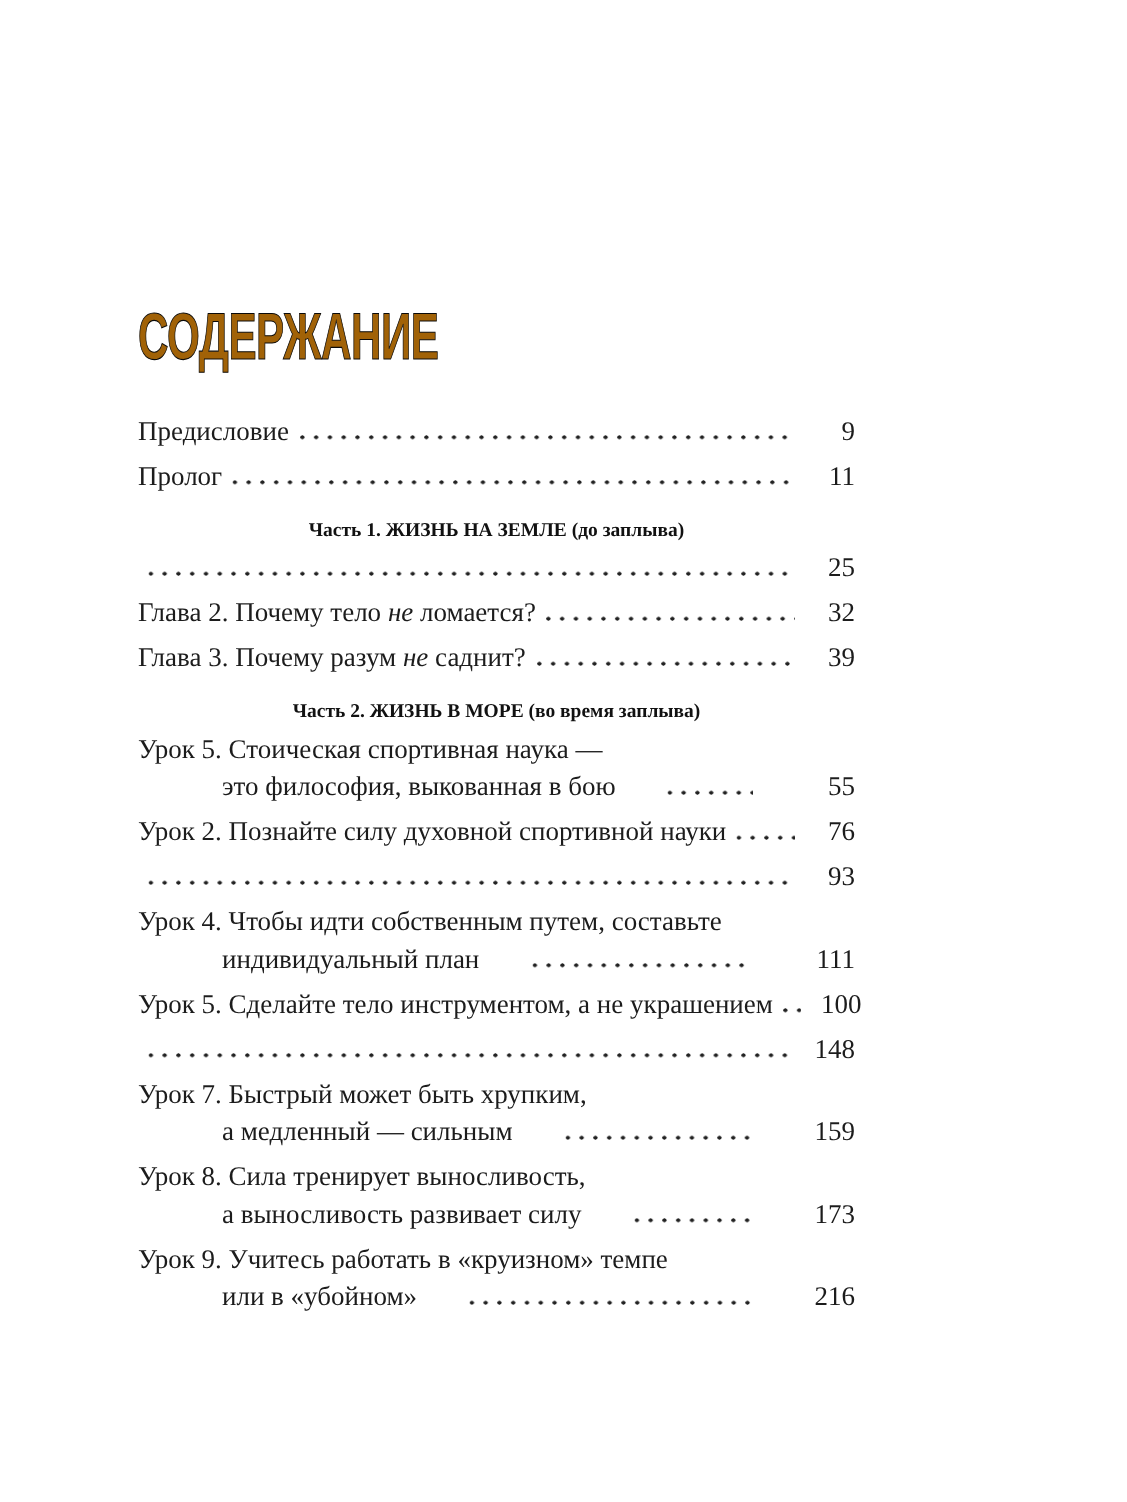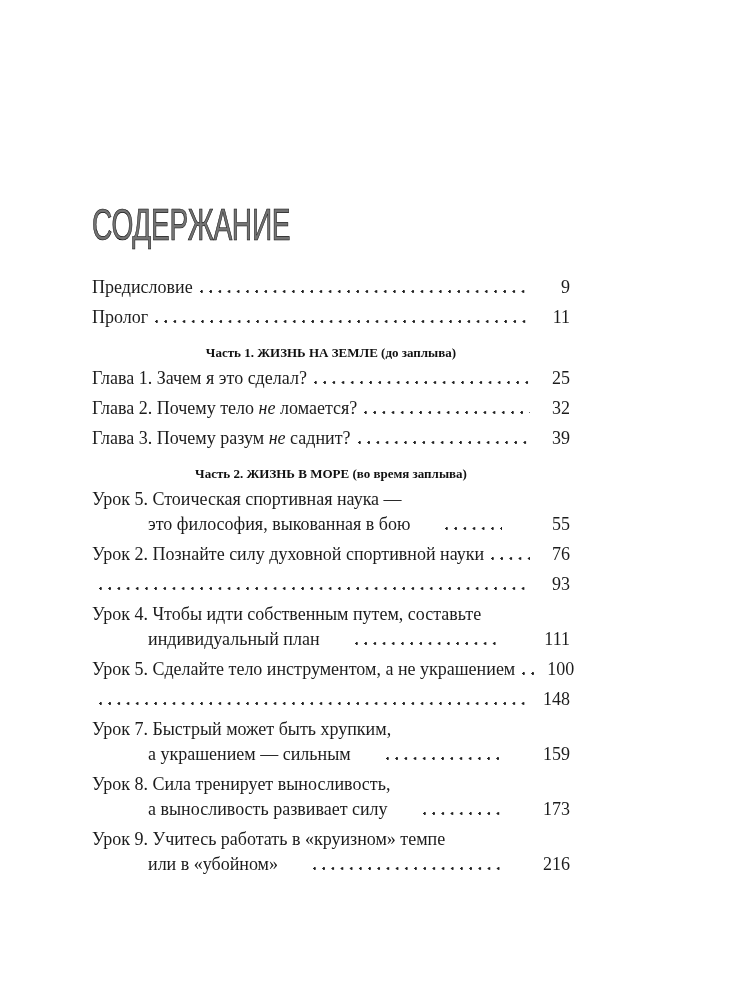--- a/index.html
+++ b/index.html
@@ -22,24 +22,24 @@
   }
   .content {
     position: absolute;
     left: 92px;
     top: 203px;
     width: 478px;
   }
   .title {
     margin: 0 0 30px 0;
     font-family: "Liberation Sans", sans-serif;
-    font-weight: normal;
+    font-weight: bold;
     font-size: 44px;
     line-height: 44px;
-    color: #737373;
+    color: #a16207;
     white-space: nowrap;
   }
   .title-inner {
     display: inline-block;
     transform: scaleX(0.64);
     transform-origin: 0 100%;
     letter-spacing: -0.5px;
     -webkit-text-stroke: 0.7px #0a0a0a;
   }
   .toc {
@@ -113,21 +113,20 @@
 
       <div class="row">
         <span class="txt">Пролог</span>
         <span class="leader"></span>
         <span class="page-num">11</span>
       </div>
 
       <div class="part-heading">Часть 1. ЖИЗНЬ НА ЗЕМЛЕ (до заплыва)</div>
 
       <div class="row">
-        <span class="txt">Глава 1. Зачем я это сделал?</span>
         <span class="leader"></span>
         <span class="page-num">25</span>
       </div>
 
       <div class="row">
         <span class="txt"><span>Глава 2. Почему тело </span><i>не</i><span> ломается?</span></span>
         <span class="leader"></span>
         <span class="page-num">32</span>
       </div>
 
@@ -175,21 +174,21 @@
       </div>
 
       <div class="row">
         <span class="leader"></span>
         <span class="page-num">148</span>
       </div>
 
       <div class="entry">
         <div class="l1">Урок 7. Быстрый может быть хрупким,</div>
         <div class="row">
-          <span class="txt">а украшением — сильным</span>
+          <span class="txt">а медленный — сильным</span>
           <span class="leader"></span>
           <span class="page-num">159</span>
         </div>
       </div>
 
       <div class="entry">
         <div class="l1">Урок 8. Сила тренирует выносливость,</div>
         <div class="row">
           <span class="txt">а выносливость развивает силу</span>
           <span class="leader"></span>

